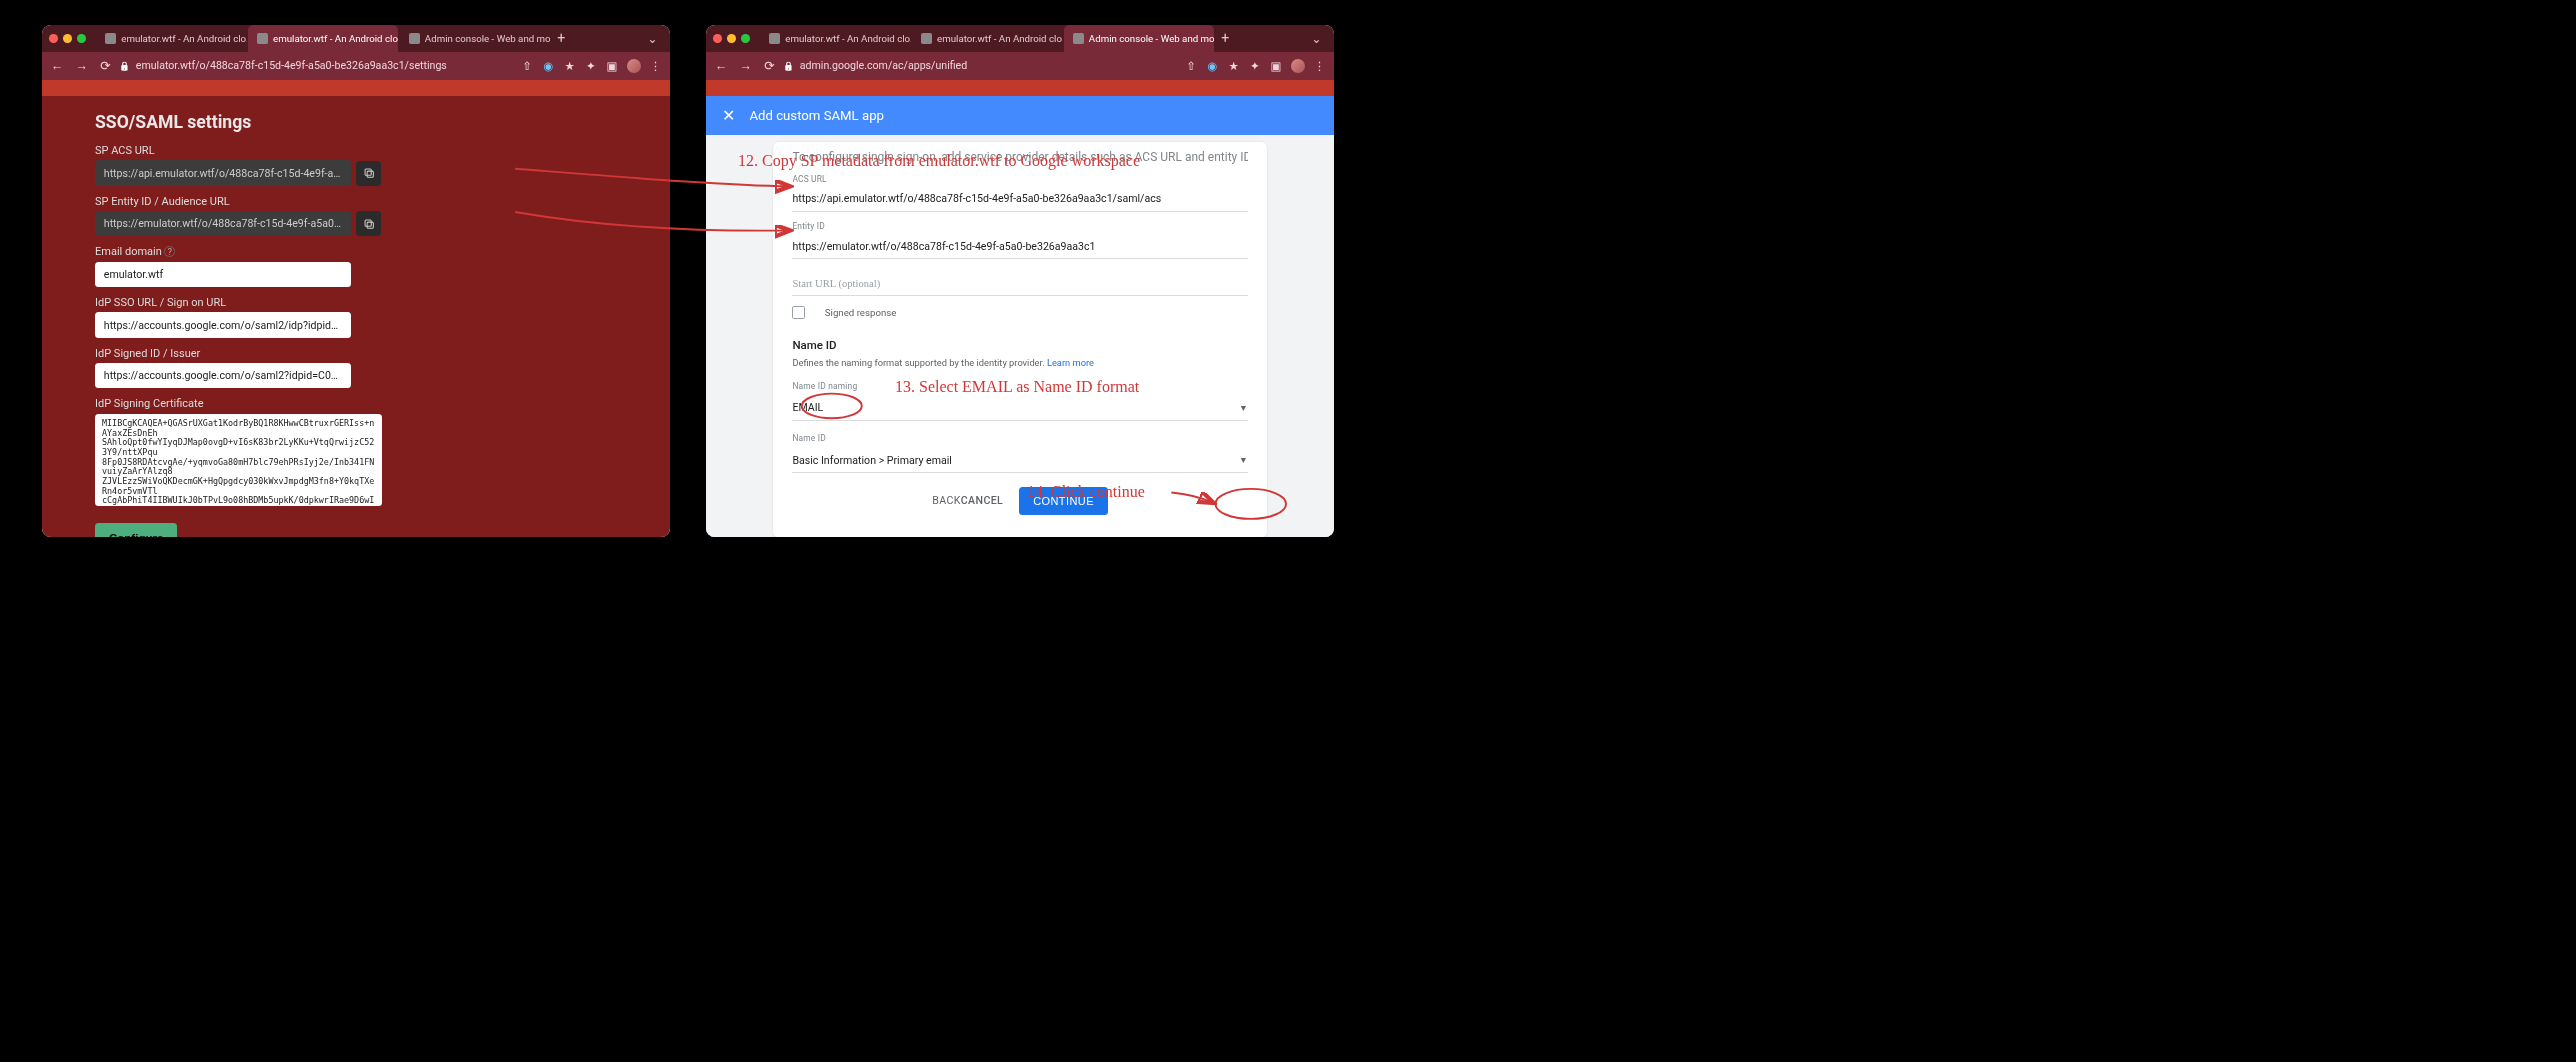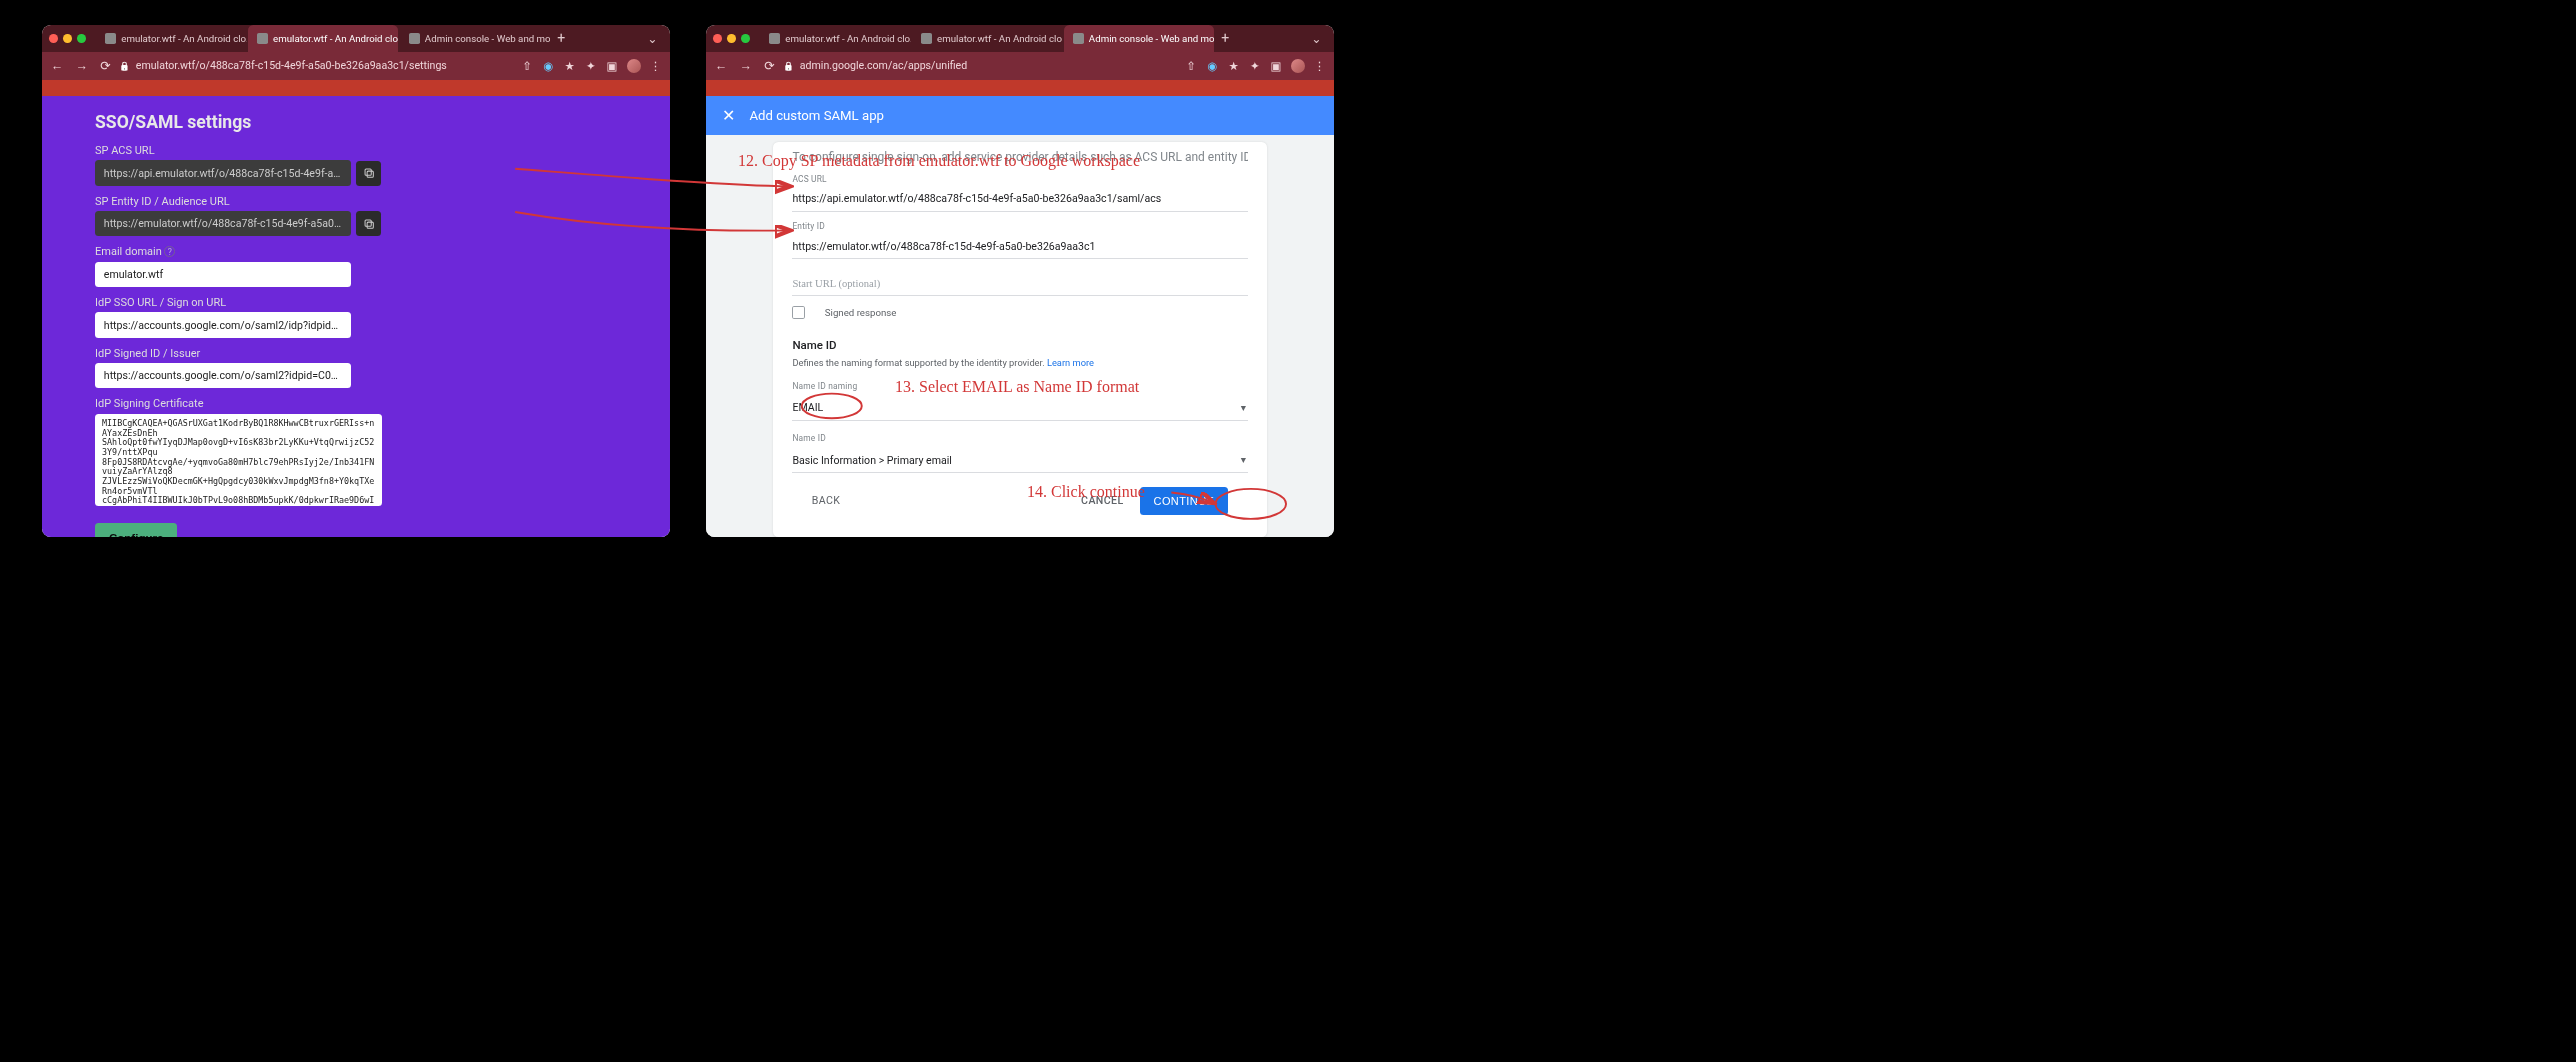--- a/index.html
+++ b/index.html
@@ -60,21 +60,21 @@
   }
   .lock-icon::before { content: "🔒"; font-size: 8.8px; filter: grayscale(1) brightness(2); }
   .toolbar-right { display:flex; gap:8.8px; align-items:center; font-size:11.5px;}
   .ext-icon { width:12.4px; height:12.4px; display:inline-flex; align-items:center; justify-content:center;}
   .avatar { width:14px; height:14px; border-radius:50%; background: linear-gradient(135deg,#d88,#a55); }
 
   .redband { background: #c0392b; height: 16px; }
 
   
   .content-left {
-    background: #6d28d9; color: #e8e8e8;
+    background: #7f1d1d; color: #e8e8e8;
     height: calc(100% - 71px); overflow: hidden;
     padding: 16px 44px 16px 53px;
   }
   .content-left h2 { font-size: 17.6px; font-weight: 700; margin-bottom: 12.4px; }
   .field { margin-bottom: 8.8px; }
   .field-label { font-size: 11px; color: #ddd; margin-bottom: 3.5px; display:flex; align-items:center; gap:2.6px;}
   .ro-row { display:flex; align-items:center; gap:5.3px; }
   .ro-input {
     background: #3c3c3c; color: #ccc; border: none; border-radius: 3.5px;
     padding: 6.2px 8.8px; width: 256px; font-size: 10.6px;
@@ -132,21 +132,21 @@
   .cb-box { width:12.4px; height:12.4px; border:1.8px solid #9aa0a6; border-radius:1.8px;}
   .section-title { font-size: 11.5px; font-weight:500; color:#202124; margin-top:5.3px;}
   .section-sub { font-size:9.3px; color:#5f6368; }
   .link { color:#1a73e8; }
   .select-row {
     border-bottom:0.9px solid #dadce0; padding:5.3px 0; font-size:10.6px; color:#202124;
     display:flex; justify-content:space-between; align-items:center;
   }
   .select-row .caret { color:#5f6368; font-size:8.8px; }
   .footer-row {
-    display:flex; justify-content:space-between; align-items:center;
+    display:flex; justify-content:center; align-items:center;
     padding: 8.8px 19.4px 0 19.4px; font-size:10.6px;
   }
   .footer-left { color:#5f6368; letter-spacing:0.4px;}
   .footer-right { display:flex; align-items:center; gap:16px;}
   .cancel-btn { color:#5f6368; font-weight:500; letter-spacing:0.4px; cursor:pointer;}
   .continue-btn {
     background:#1a73e8; color:#fff; border:none; border-radius:3.5px;
     padding:8px 14px; font-size:11px; font-weight:500; letter-spacing:0.4px; cursor:pointer;
   }
 

